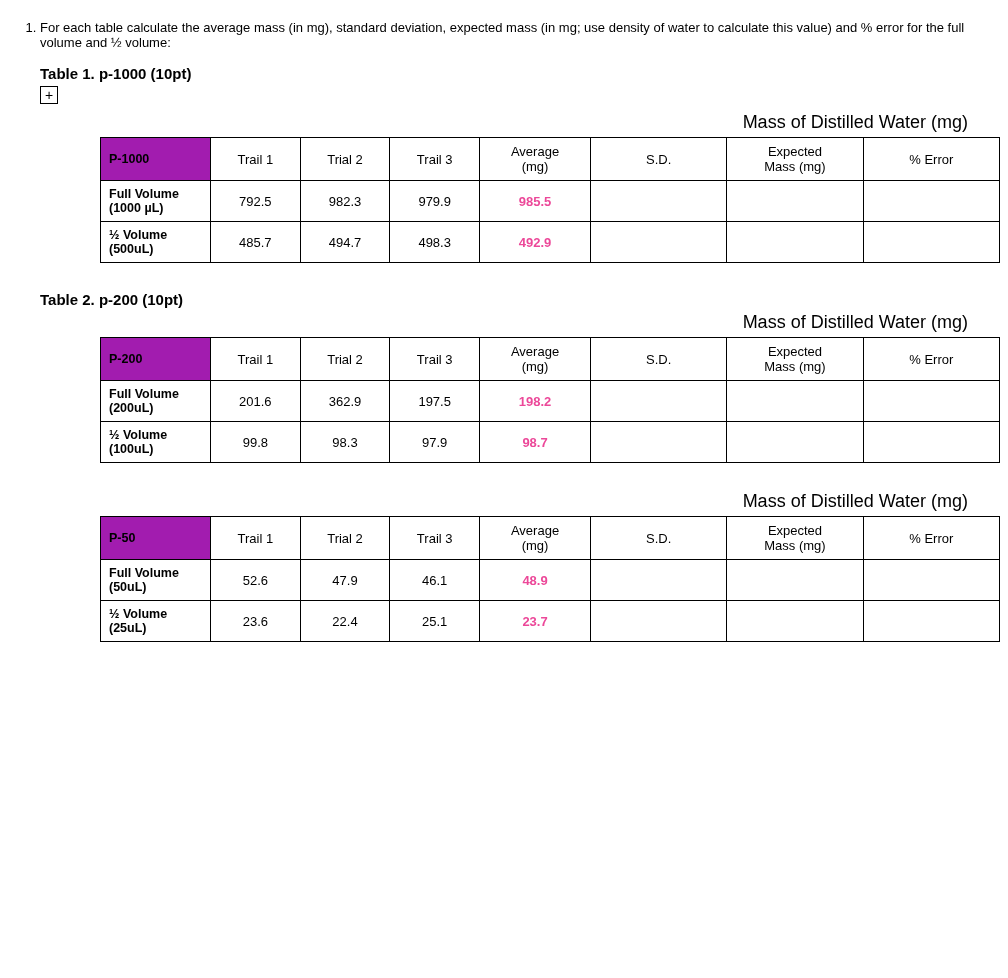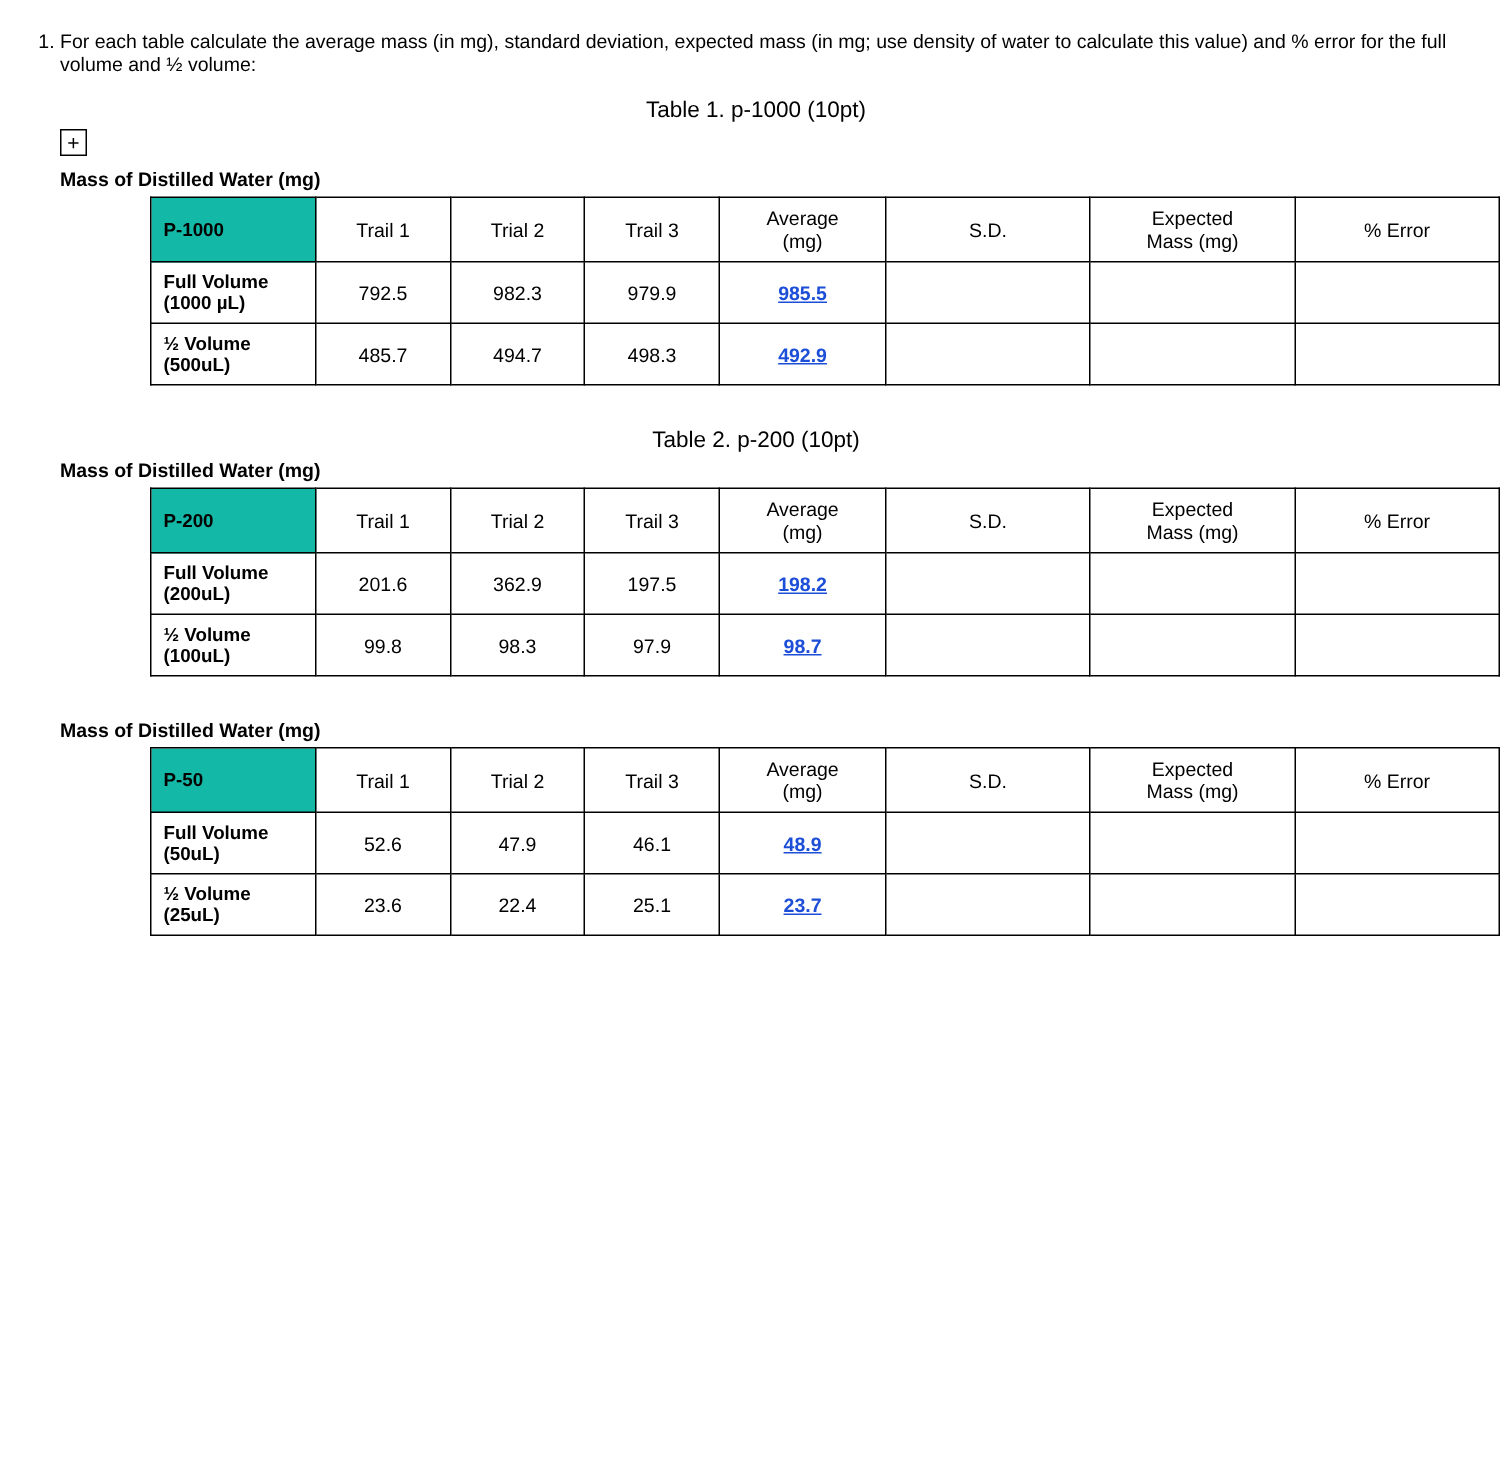--- a/index.html
+++ b/index.html
@@ -9,40 +9,39 @@
       background: #fff;
       color: #000;
       padding: 20px 40px;
       width: 1008px;
       min-height: 978px;
     }
     .table-section {
       margin-bottom: 28px;
     }
     .table-title {
-      font-weight: normal;
+      font-weight: bold;
       font-size: 15px;
       margin-bottom: 4px;
-      text-align: center;
     }
     .plus-box {
       display: inline-block;
       border: 1px solid #000;
       width: 18px;
       height: 18px;
       text-align: center;
       line-height: 16px;
       font-size: 14px;
       margin-bottom: 8px;
       cursor: pointer;
     }
     .table-subtitle {
-      text-align: left;
-      font-weight: bold;
-      font-size: 13px;
+      text-align: right;
+      font-weight: normal;
+      font-size: 18px;
       margin-bottom: 4px;
     }
     table {
       border-collapse: collapse;
       width: 900px;
       margin-left: 60px;
     }
     th, td {
       border: 1px solid #000;
       padding: 6px 8px;
@@ -55,26 +54,25 @@
       background: #fff;
     }
     .row-label {
       text-align: left;
       font-weight: bold;
       font-size: 12.5px;
       width: 110px;
     }
     .p-label {
       font-weight: bold;
-      background: #14b8a6;
+      background: #a21caf;
     }
     .red {
-      color: #1d4ed8;
-      font-weight: bold;
-      text-decoration: underline;
+      color: #ec4899;
+      font-weight: bold;
     }
     td.empty-cell {
       min-width: 80px;
     }
   </style>
 </head>
 <body>
 
 
 

